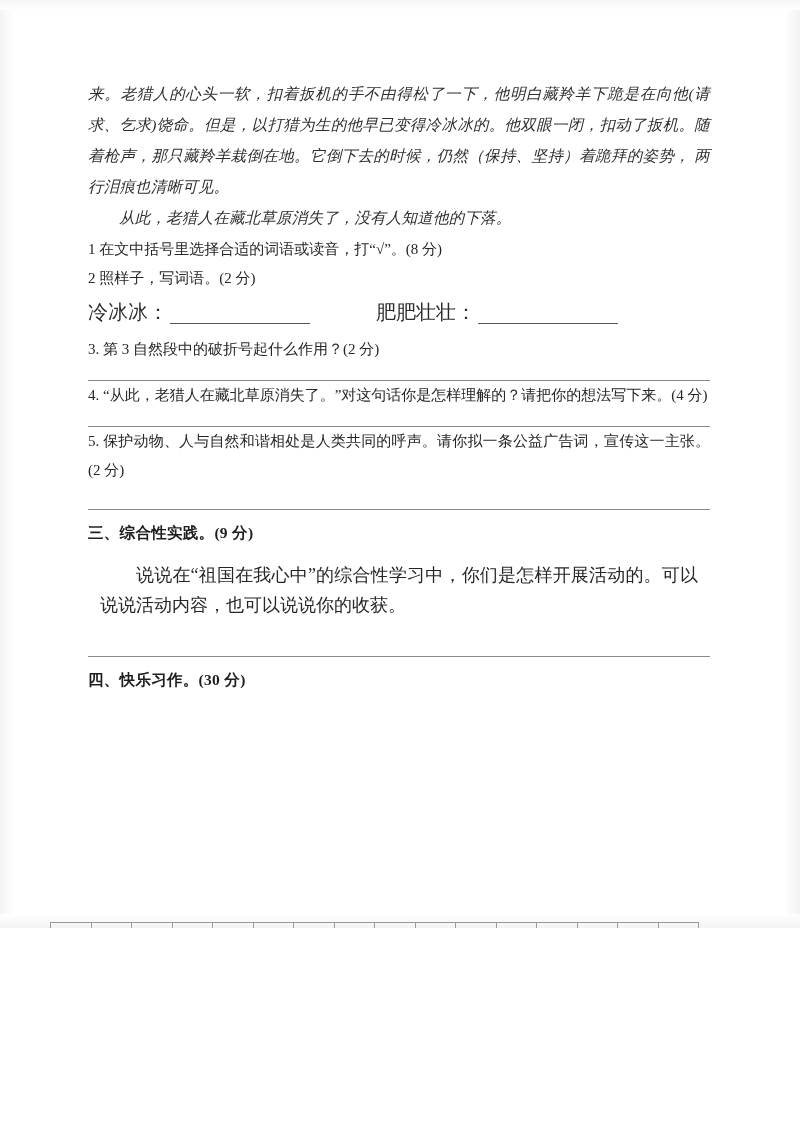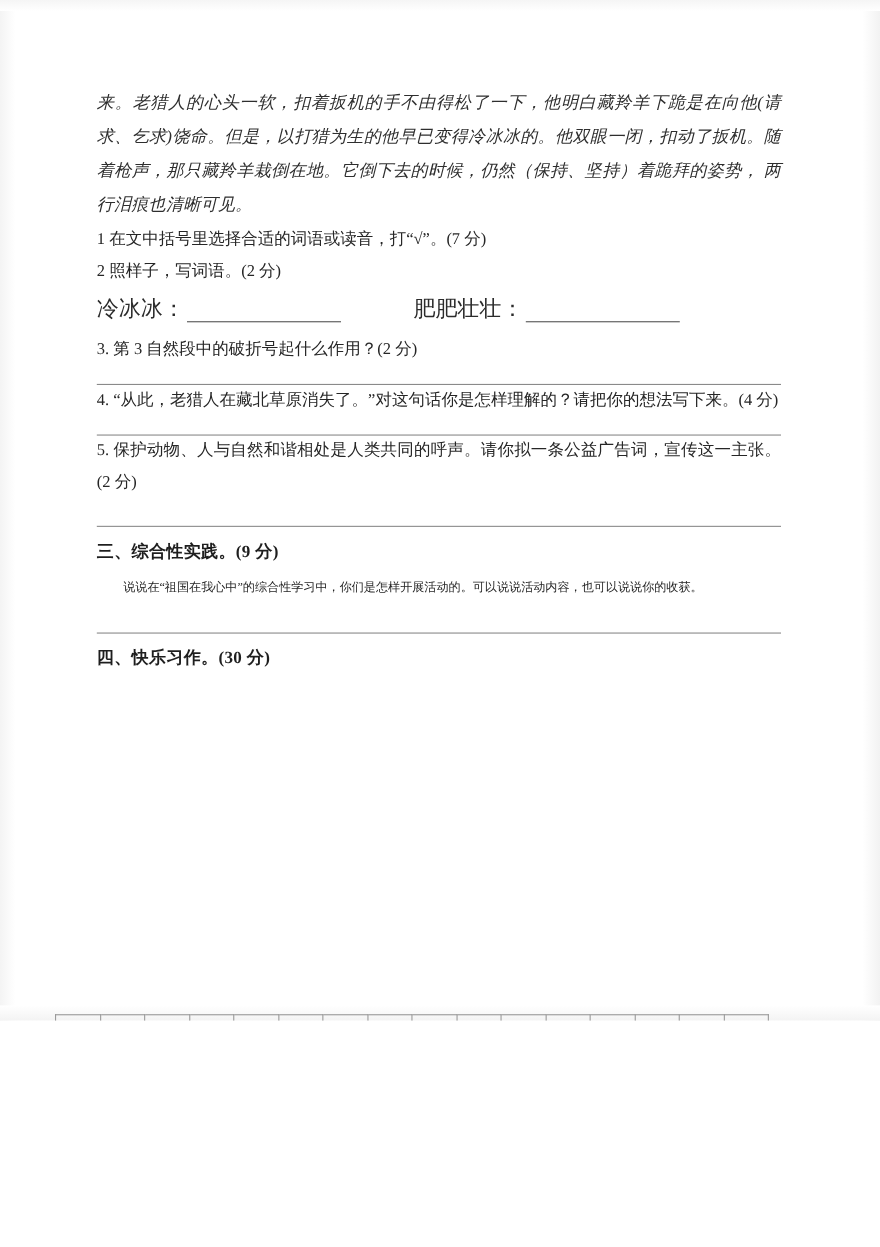--- a/index.html
+++ b/index.html
@@ -124,26 +124,26 @@
   .section-head {
     font-weight: bold;
     font-size: 15.5px;
     line-height: 30px;
     color: #1e1e1e;
     margin: 0;
     letter-spacing: 0.3px;
   }
 
   .body-para {
-    font-size: 11px;
+    font-size: 18px;
     line-height: 30px;
     text-indent: 2em;
     text-align: justify;
     text-justify: inter-character;
-    margin: 2px;
+    margin: 12px;
     color: #262626;
   }
 
   
   .grid-wrap {
     position: absolute;
     left: 50px;
     top: 922px;
   }
   table.writing-grid {
@@ -187,25 +187,26 @@
 
   <div class="page-edge-left"></div>
   <div class="page-edge-right"></div>
   <div class="page-edge-top"></div>
   <div class="page-edge-bottom"></div>
 
   <div class="content">
 
     <div class="passage-block">
       <p class="passage-para">来。老猎人的心头一软，扣着扳机的手不由得松了一下，他明白藏羚羊下跪是在向他(请求、乞求)饶命。但是，以打猎为生的他早已变得冷冰冰的。他双眼一闭，扣动了扳机。随着枪声，那只藏羚羊栽倒在地。它倒下去的时候，仍然（保持、坚持）着跪拜的姿势， 两行泪痕也清晰可见。</p>
+      <p class="passage-para indent">从此，老猎人在藏北草原消失了，没有人知道他的下落。</p>
     </div>
 
     <p class="q-line">
       <span class="q-num">1</span>
-      <span>在文中括号里选择合适的词语或读音，打“√”。(7 分)</span>
+      <span>在文中括号里选择合适的词语或读音，打“√”。(8 分)</span>
     </p>
 
     <p class="q-line">
       <span class="q-num">2</span>
       <span>照样子，写词语。(2 分)</span>
     </p>
 
     <div class="blank-row">
       <span class="blank-label">冷冰冰：</span>
       <span class="blank-line"></span>

